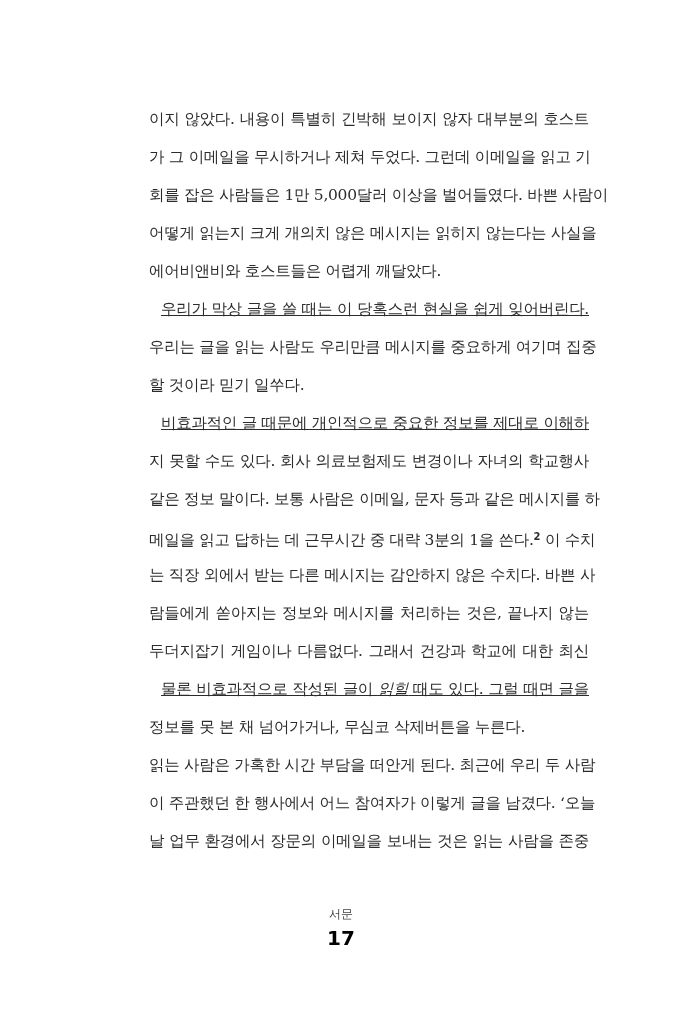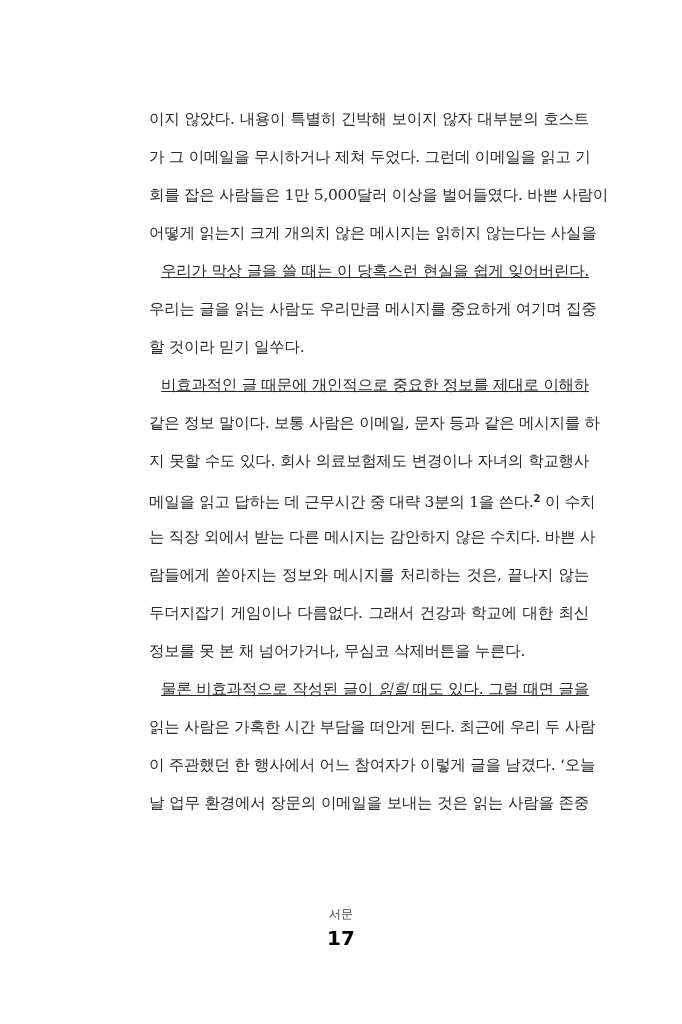--- a/index.html
+++ b/index.html
@@ -39,35 +39,36 @@
 </head>
 <body>
 
 <div class="page">
   <div class="body-text">
 
     <span class="line">이지 않았다. 내용이 특별히 긴박해 보이지 않자 대부분의 호스트</span>
     <span class="line">가 그 이메일을 무시하거나 제쳐 두었다. 그런데 이메일을 읽고 기</span>
     <span class="line">회를 잡은 사람들은 1만 5,000달러 이상을 벌어들였다. 바쁜 사람이</span>
     <span class="line">어떻게 읽는지 크게 개의치 않은 메시지는 읽히지 않는다는 사실을</span>
+    <span class="line last">에어비앤비와 호스트들은 어렵게 깨달았다.</span>
 
     <span class="line indent">우리가 막상 글을 쓸 때는 이 당혹스런 현실을 쉽게 잊어버린다.</span>
     <span class="line">우리는 글을 읽는 사람도 우리만큼 메시지를 중요하게 여기며 집중</span>
     <span class="line last">할 것이라 믿기 일쑤다.</span>
 
     <span class="line indent">비효과적인 글 때문에 개인적으로 중요한 정보를 제대로 이해하</span>
+    <span class="line">지 못할 수도 있다. 회사 의료보험제도 변경이나 자녀의 학교행사</span>
     <span class="line">같은 정보 말이다. 보통 사람은 이메일, 문자 등과 같은 메시지를 하</span>
-    <span class="line">지 못할 수도 있다. 회사 의료보험제도 변경이나 자녀의 학교행사</span>
     <span class="line"><span>메일을 읽고 답하는 데 근무시간 중 대략 3분의 1을 쓴다.</span><span class="sup">2</span><span> 이 수치</span></span>
     <span class="line">는 직장 외에서 받는 다른 메시지는 감안하지 않은 수치다. 바쁜 사</span>
     <span class="line">람들에게 쏟아지는 정보와 메시지를 처리하는 것은, 끝나지 않는</span>
     <span class="line">두더지잡기 게임이나 다름없다. 그래서 건강과 학교에 대한 최신</span>
+    <span class="line indent"><span>물론 비효과적으로 작성된 글이 </span><span class="italic">읽힐</span><span> 때도 있다. 그럴 때면 글을</span></span>
+
     <span class="line last">정보를 못 본 채 넘어가거나, 무심코 삭제버튼을 누른다.</span>
-
-    <span class="line indent"><span>물론 비효과적으로 작성된 글이 </span><span class="italic">읽힐</span><span> 때도 있다. 그럴 때면 글을</span></span>
     <span class="line">읽는 사람은 가혹한 시간 부담을 떠안게 된다. 최근에 우리 두 사람</span>
     <span class="line">이 주관했던 한 행사에서 어느 참여자가 이렇게 글을 남겼다. ‘오늘</span>
     <span class="line">날 업무 환경에서 장문의 이메일을 보내는 것은 읽는 사람을 존중</span>
   </div>
 
   <div class="footer section-name">서문</div>
   <div class="footer page-number">17</div>
 </div>
 
 </body></html>

